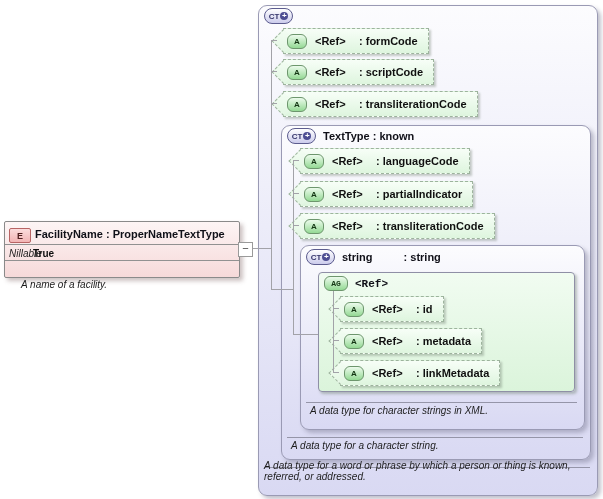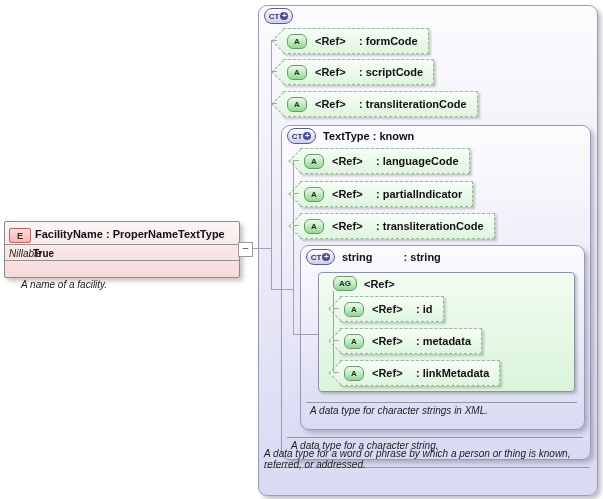--- a/index.html
+++ b/index.html
@@ -95,21 +95,21 @@
 
   <div class="ct-header" style="left:306px;top:249px;">
     <span class="icon-ct">
         <span>CT</span>
         <span class="plus">+</span>
       </span>
     <span>string</span>
     <span style="margin-left:24px;">: string</span>
   </div>
 
-  <div class="ct-header" style="left:333px;top:276px;font-size:11px;">
+  <div class="ct-header" style="left:324px;top:276px;font-size:11px;font-family:Liberation Mono, monospace;">
     <span class="icon-ag">AG</span>
     <span class="ref" style="min-width:40px;">&lt;Ref&gt;</span>
   </div>
 
   <div class="attr" style="left:283px;top:28px;">
     <span class="icon-a">A</span>
     <span class="ref">&lt;Ref&gt;</span>
     <span>: formCode</span>
   </div>
   <div class="attr" style="left:283px;top:59px;">
@@ -155,21 +155,21 @@
     <span>: linkMetadata</span>
   </div>
 
   <div class="divider" style="left:306px;top:402px;width:271px;"></div>
   <div class="annotation" style="left:310px;top:406px;">A data type for character strings in XML.</div>
 
   <div class="divider" style="left:287px;top:437px;width:296px;"></div>
   <div class="annotation" style="left:291px;top:441px;">A data type for a character string.</div>
 
   <div class="divider" style="left:264px;top:467px;width:326px;"></div>
-  <div class="annotation" style="left:264px;top:449px;width:330px;">A data type for a word or phrase by which a person or thing is known, referred, or addressed.</div>
+  <div class="annotation" style="left:264px;top:461px;width:330px;">A data type for a word or phrase by which a person or thing is known, referred, or addressed.</div>
 
   <div class="element-box" style="left:4px;top:221px;width:234px;height:55px;">
     <span class="icon-e" style="left:4px;top:6px;">E</span>
     <span class="el-title" style="left:30px;top:6px;">FacilityName : ProperNameTextType</span>
     <div class="el-divider" style="top:22px;"></div>
     <span class="prop-label" style="left:4px;top:26px;text-align:center;">Nillable</span>
     <span class="prop-value" style="left:28px;top:26px;">True</span>
     <div class="el-divider" style="top:38px;"></div>
     <span class="annotation" style="left:4px;top:58px;margin-left:12px;">A name of a facility.</span>
   </div>

